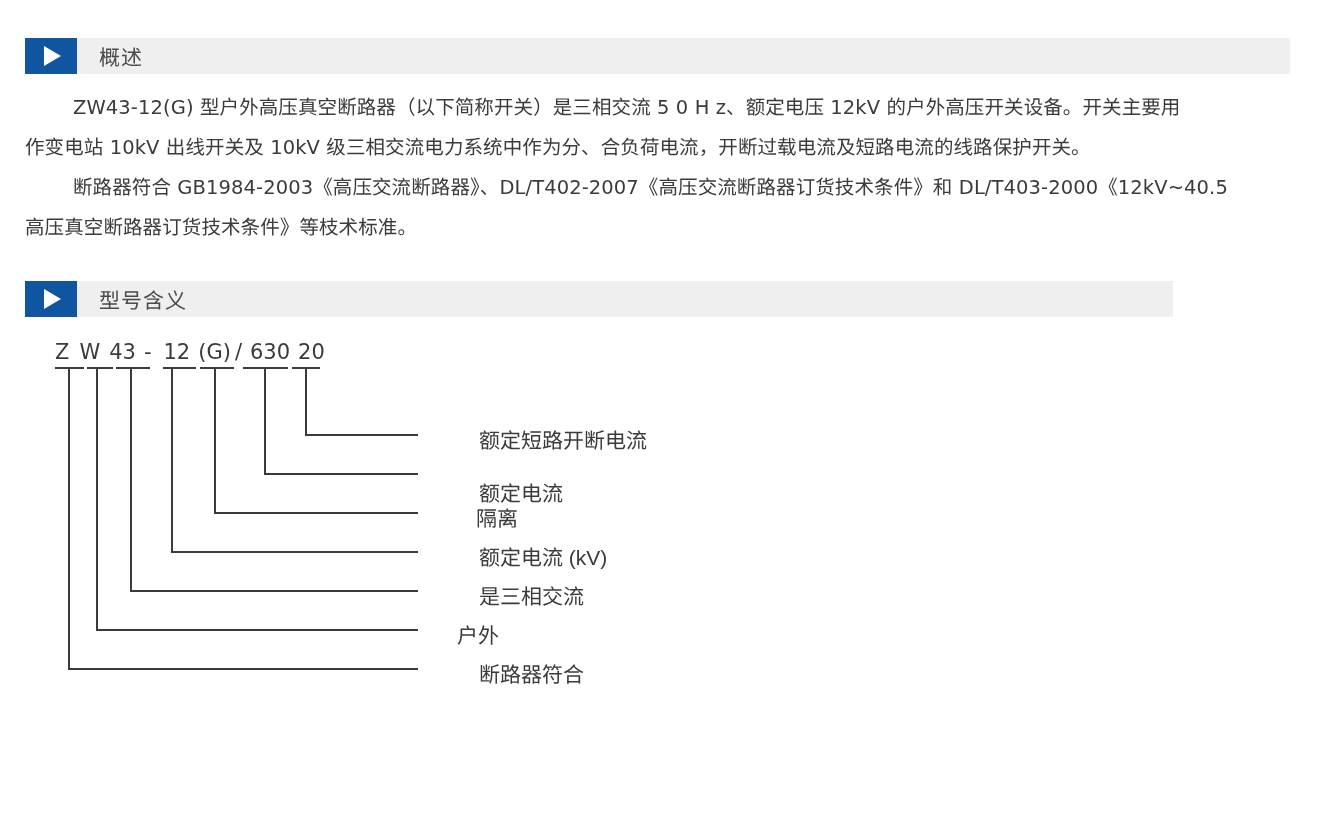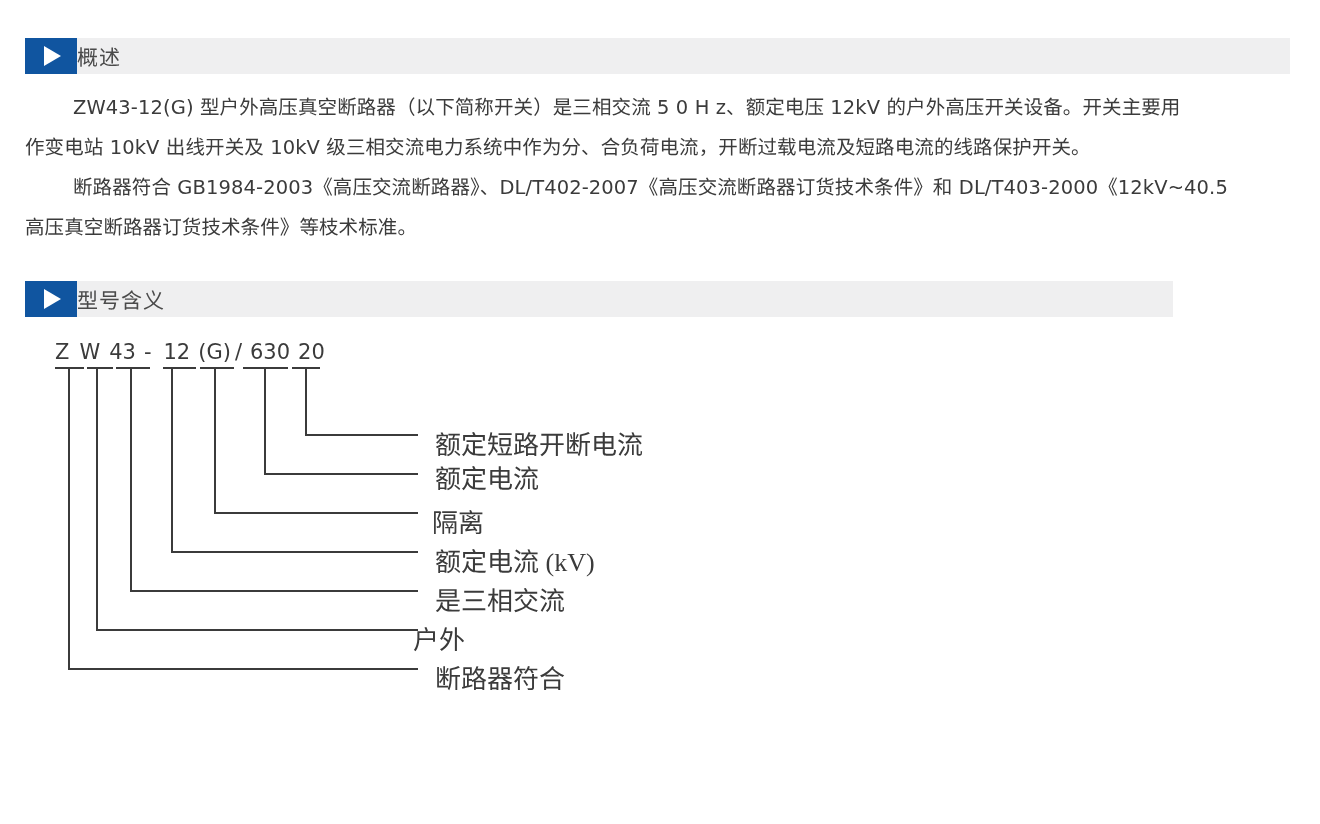--- a/index.html
+++ b/index.html
@@ -38,20 +38,21 @@
     border-top: 10px solid transparent;
     border-bottom: 10px solid transparent;
     border-left: 17px solid #ffffff;
     margin-left: 3px;
   }
   .sh-bar {
     flex: 1 1 auto;
     background: #efeff0;
     display: flex;
     align-items: center;
+    padding-left: 22px;
     box-sizing: border-box;
   }
   .sh-title {
     font-size: 21px;
     color: #4a4a4a;
     letter-spacing: 1px;
     font-family: "DejaVu Sans", "Liberation Sans", sans-serif;
   }
 
   
@@ -87,24 +88,25 @@
 
   .leader-svg {
     position: absolute;
     left: 0;
     top: 0;
     width: 1320px;
     height: 380px;
   }
   .legend-label {
     position: absolute;
-    font-size: 26px;
+    font-size: 21px;
     color: #3b3b3b;
     white-space: nowrap;
-    font-family: Liberation Serif, serif;
+    font-family: Liberation Sans, sans-serif;
+    margin-left: 44px;
   }
 </style>
 </head>
 <body>
 
 <div class="section-header" id="sec-overview" style="left:25px; top:38px; width:1265px;">
   <div class="sh-marker">
     <div class="tri"></div>
   </div>
   <div class="sh-bar">
@@ -158,19 +160,19 @@
 
       <path d="M131,38 L131,261 L418,261"></path>
 
       <path d="M97,38 L97,300 L418,300"></path>
 
       <path d="M69,38 L69,339 L418,339"></path>
     </g>
   </svg>
 
   <div class="legend-label" style="left:435px; top:94px;">额定短路开断电流</div>
-  <div class="legend-label" style="left:435px; top:128px;">额定电流</div>
+  <div class="legend-label" style="left:435px; top:147px;">额定电流</div>
   <div class="legend-label" style="left:432px; top:172px;">隔离</div>
   <div class="legend-label" style="left:435px; top:211px;">额定电流 (kV)</div>
   <div class="legend-label" style="left:435px; top:250px;">是三相交流</div>
   <div class="legend-label" style="left:413px; top:289px;">户外</div>
   <div class="legend-label" style="left:435px; top:328px;">断路器符合</div>
 </div>
 
 </body></html>

